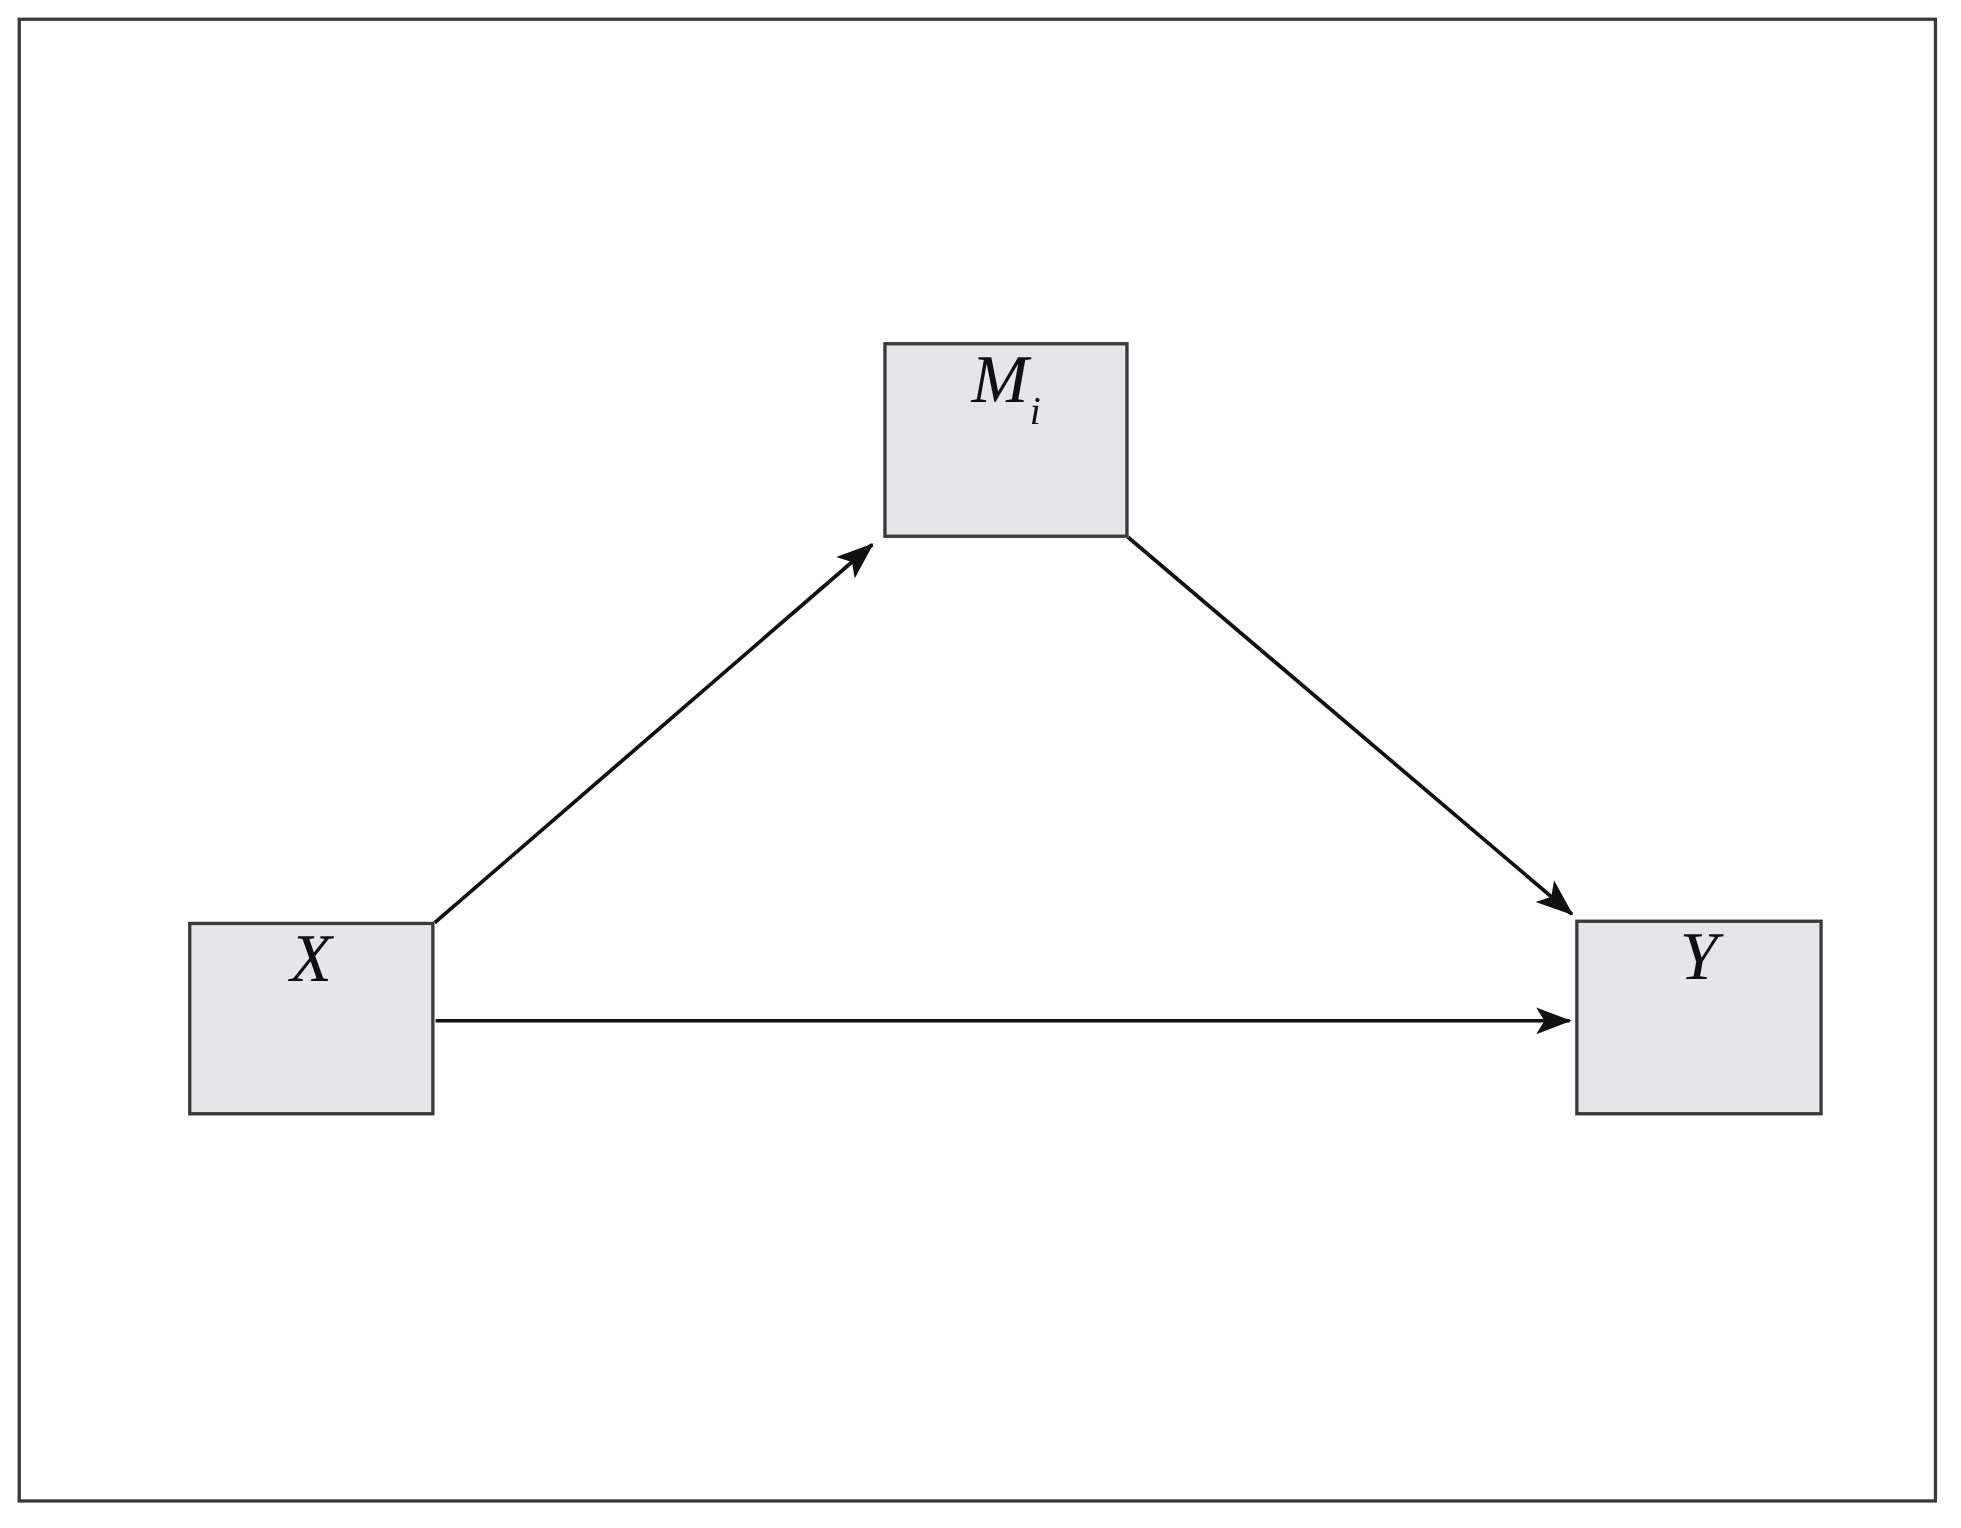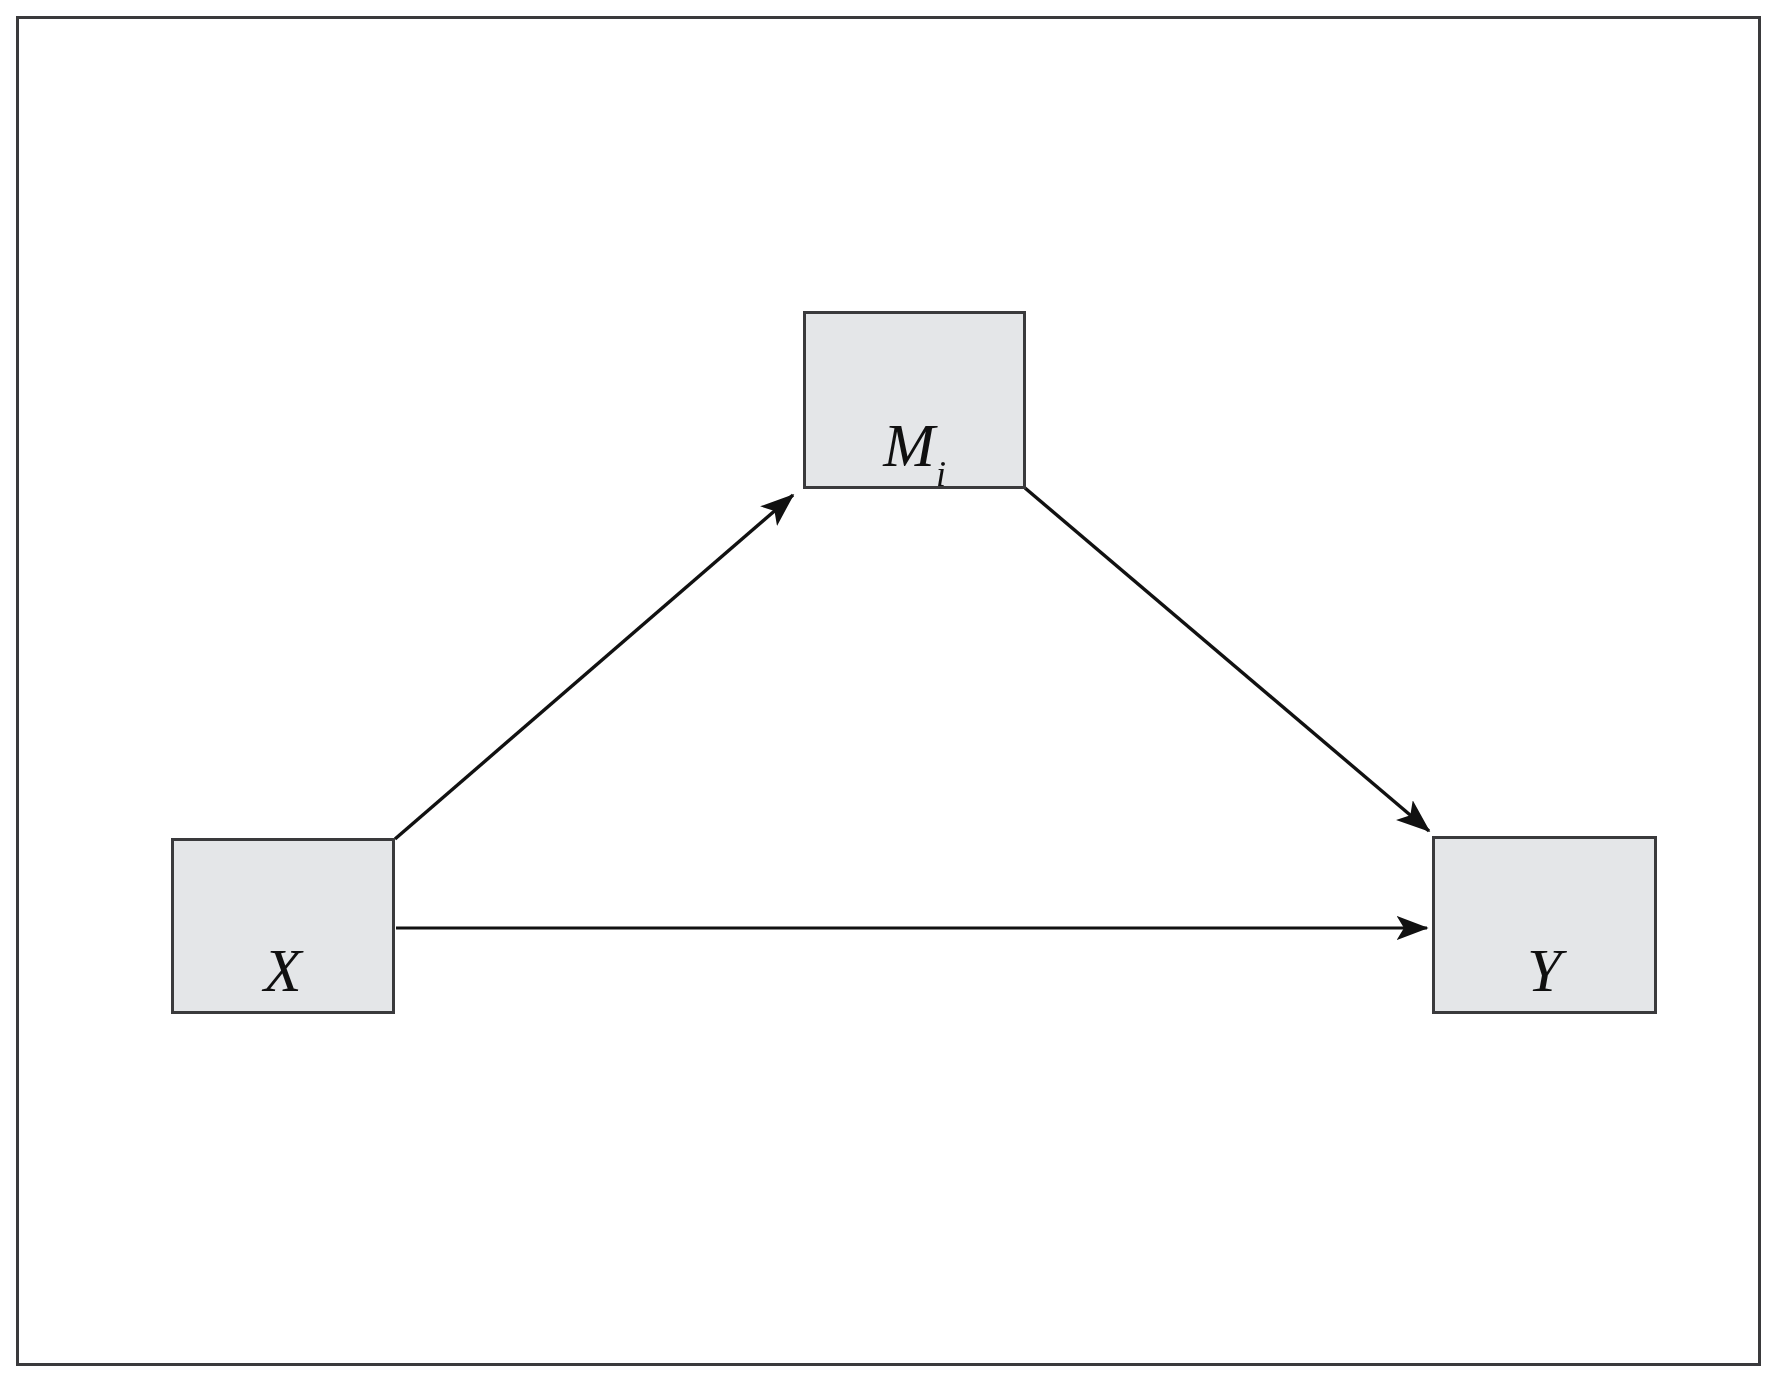--- a/index.html
+++ b/index.html
@@ -37,21 +37,21 @@
     width: 1783px;
     height: 1389px;
     pointer-events: none;
   }
   .node {
     position: absolute;
     box-sizing: border-box;
     background: #e4e6e8;
     border: 3px solid #3a3a3c;
     display: flex;
-    align-items: flex-end;
+    align-items: flex-start;
     justify-content: center;
   }
   .node-label {
     font-family: "Liberation Serif", "DejaVu Serif", serif;
     font-style: italic;
     font-size: 62px;
     color: #101010;
     line-height: 1;
     letter-spacing: 0.5px;
     white-space: nowrap;

